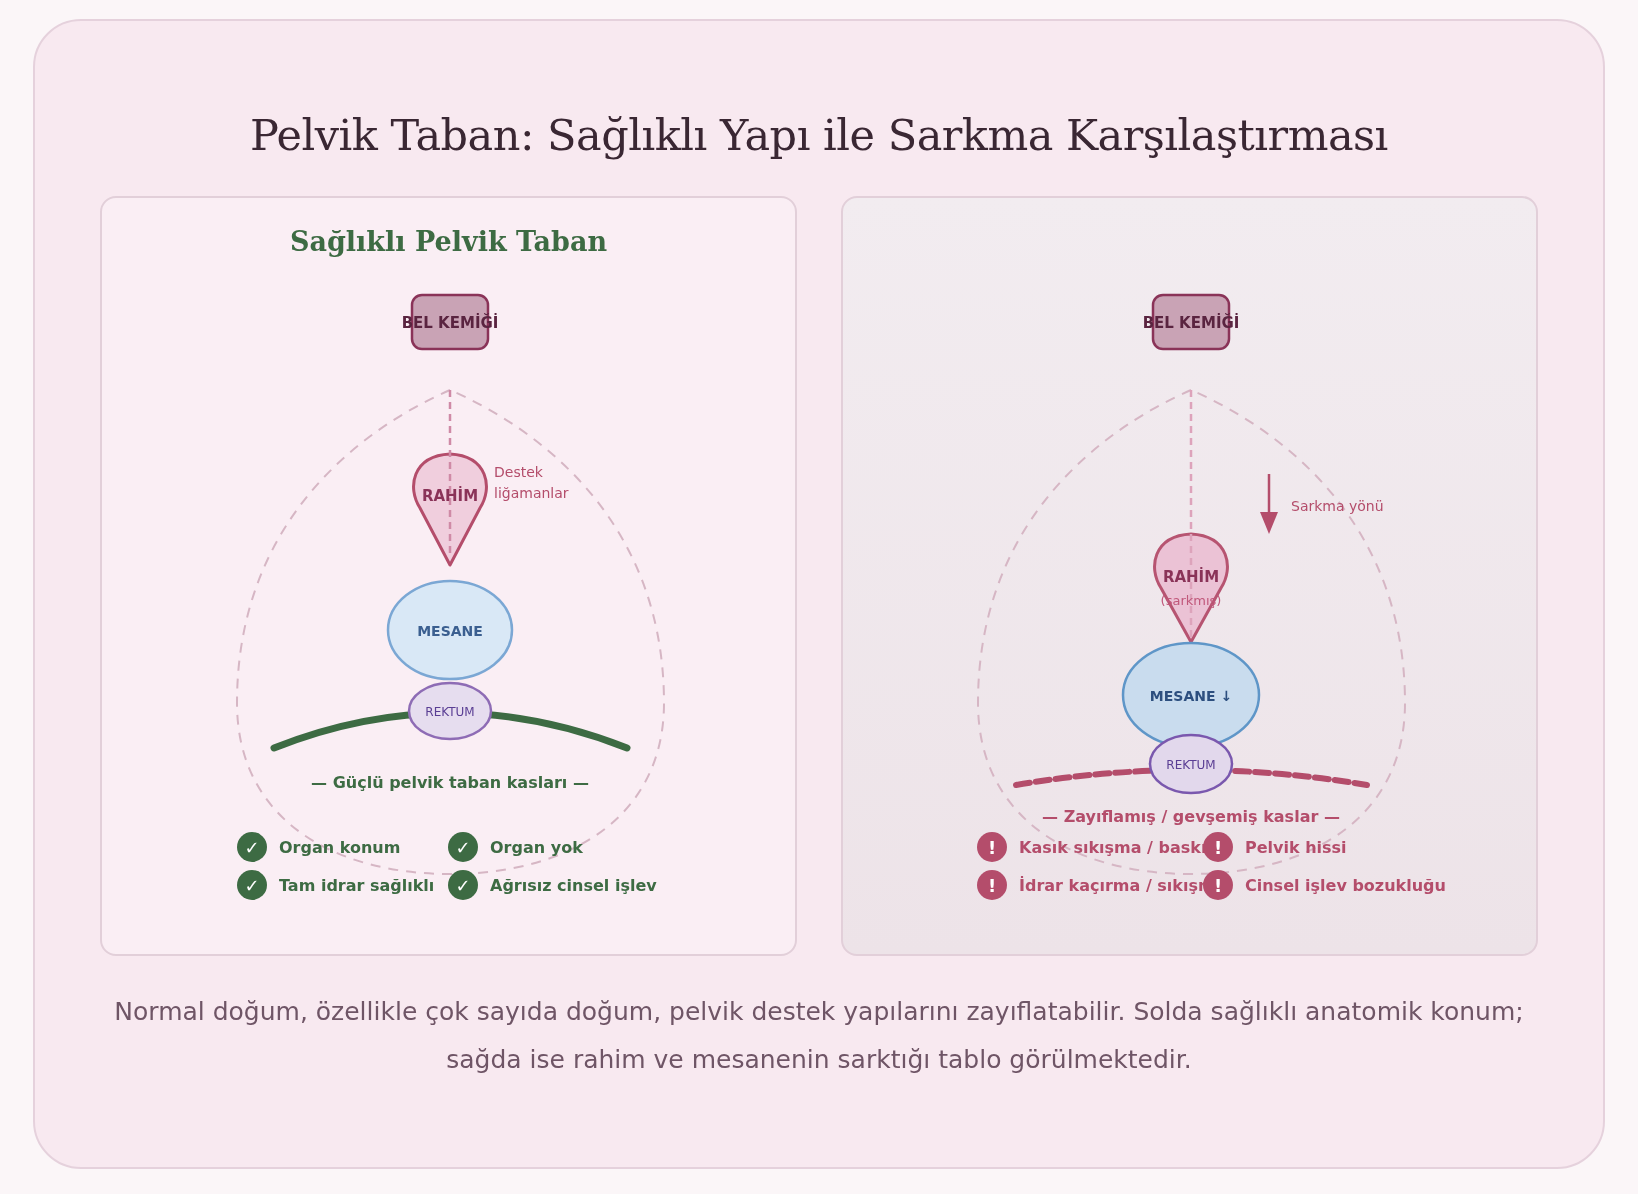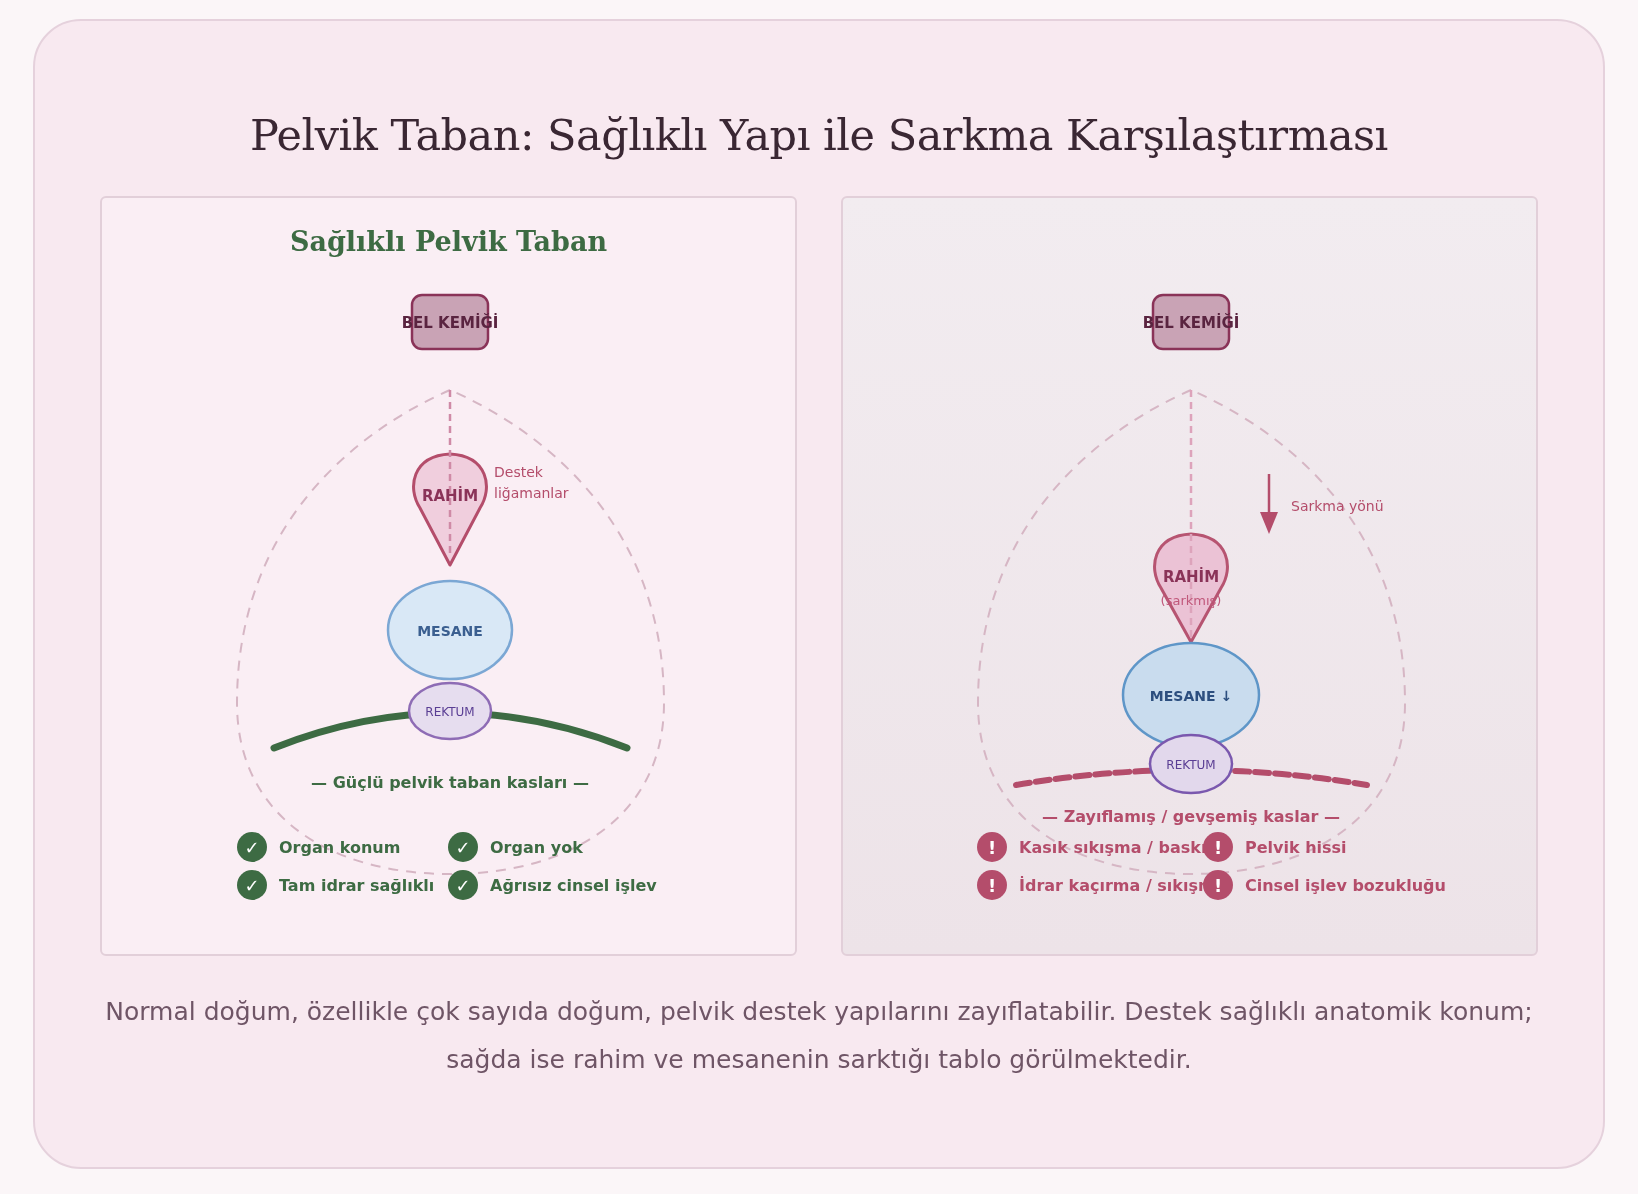--- a/index.html
+++ b/index.html
@@ -9,21 +9,21 @@
   }
   .card {
     position:absolute; left:33px; top:19px; width:1572px; height:1150px;
     background:#f8e9f0; border:2px solid #e5d1dc; border-radius:48px; box-sizing:border-box;
   }
   .title {
     position:absolute; left:0; top:82px; width:1638px; text-align:center;
     font-family:"DejaVu Serif", serif; font-size:43px; color:#3a2733; letter-spacing:-0.5px;margin-top:28px;
   }
   .panel {
-    position:absolute; top:196px; width:697px; height:760px; border-radius:6px;
+    position:absolute; top:196px; width:697px; height:760px; border-radius:16px;
     border:2px solid #e2cfd9; box-sizing:border-box; overflow:hidden;
   }
   .panel.left { left:100px; background:#faeef4; }
   .panel.right { left:841px; background:linear-gradient(#f2ecf0, #ede3e8); }
   .panel-title {
     position:absolute; left:0; top:28px; width:100%; text-align:center;
     font-family:"DejaVu Serif", serif; font-weight:bold; font-size:27px;
   }
   .left .panel-title { color:#3d6b43; }
   .right .panel-title { color:#b44d6b; }
@@ -133,13 +133,13 @@
   <div class="list-item" style="left:134px; top:671px;">
     <span class="ic">!</span>
     <span>İdrar kaçırma / sıkışma</span>
   </div>
   <div class="list-item" style="left:360px; top:671px;">
     <span class="ic">!</span>
     <span>Cinsel işlev bozukluğu</span>
   </div>
 </div>
 
-<div class="caption">Normal doğum, özellikle çok sayıda doğum, pelvik destek yapılarını zayıflatabilir. Destek sağlıklı anatomik konum; sağda ise rahim ve mesanenin sarktığı tablo görülmektedir.</div>
+<div class="caption">Normal doğum, özellikle çok sayıda doğum, pelvik destek yapılarını zayıflatabilir. Solda sağlıklı anatomik konum; sağda ise rahim ve mesanenin sarktığı tablo görülmektedir.</div>
 
 </body></html>

